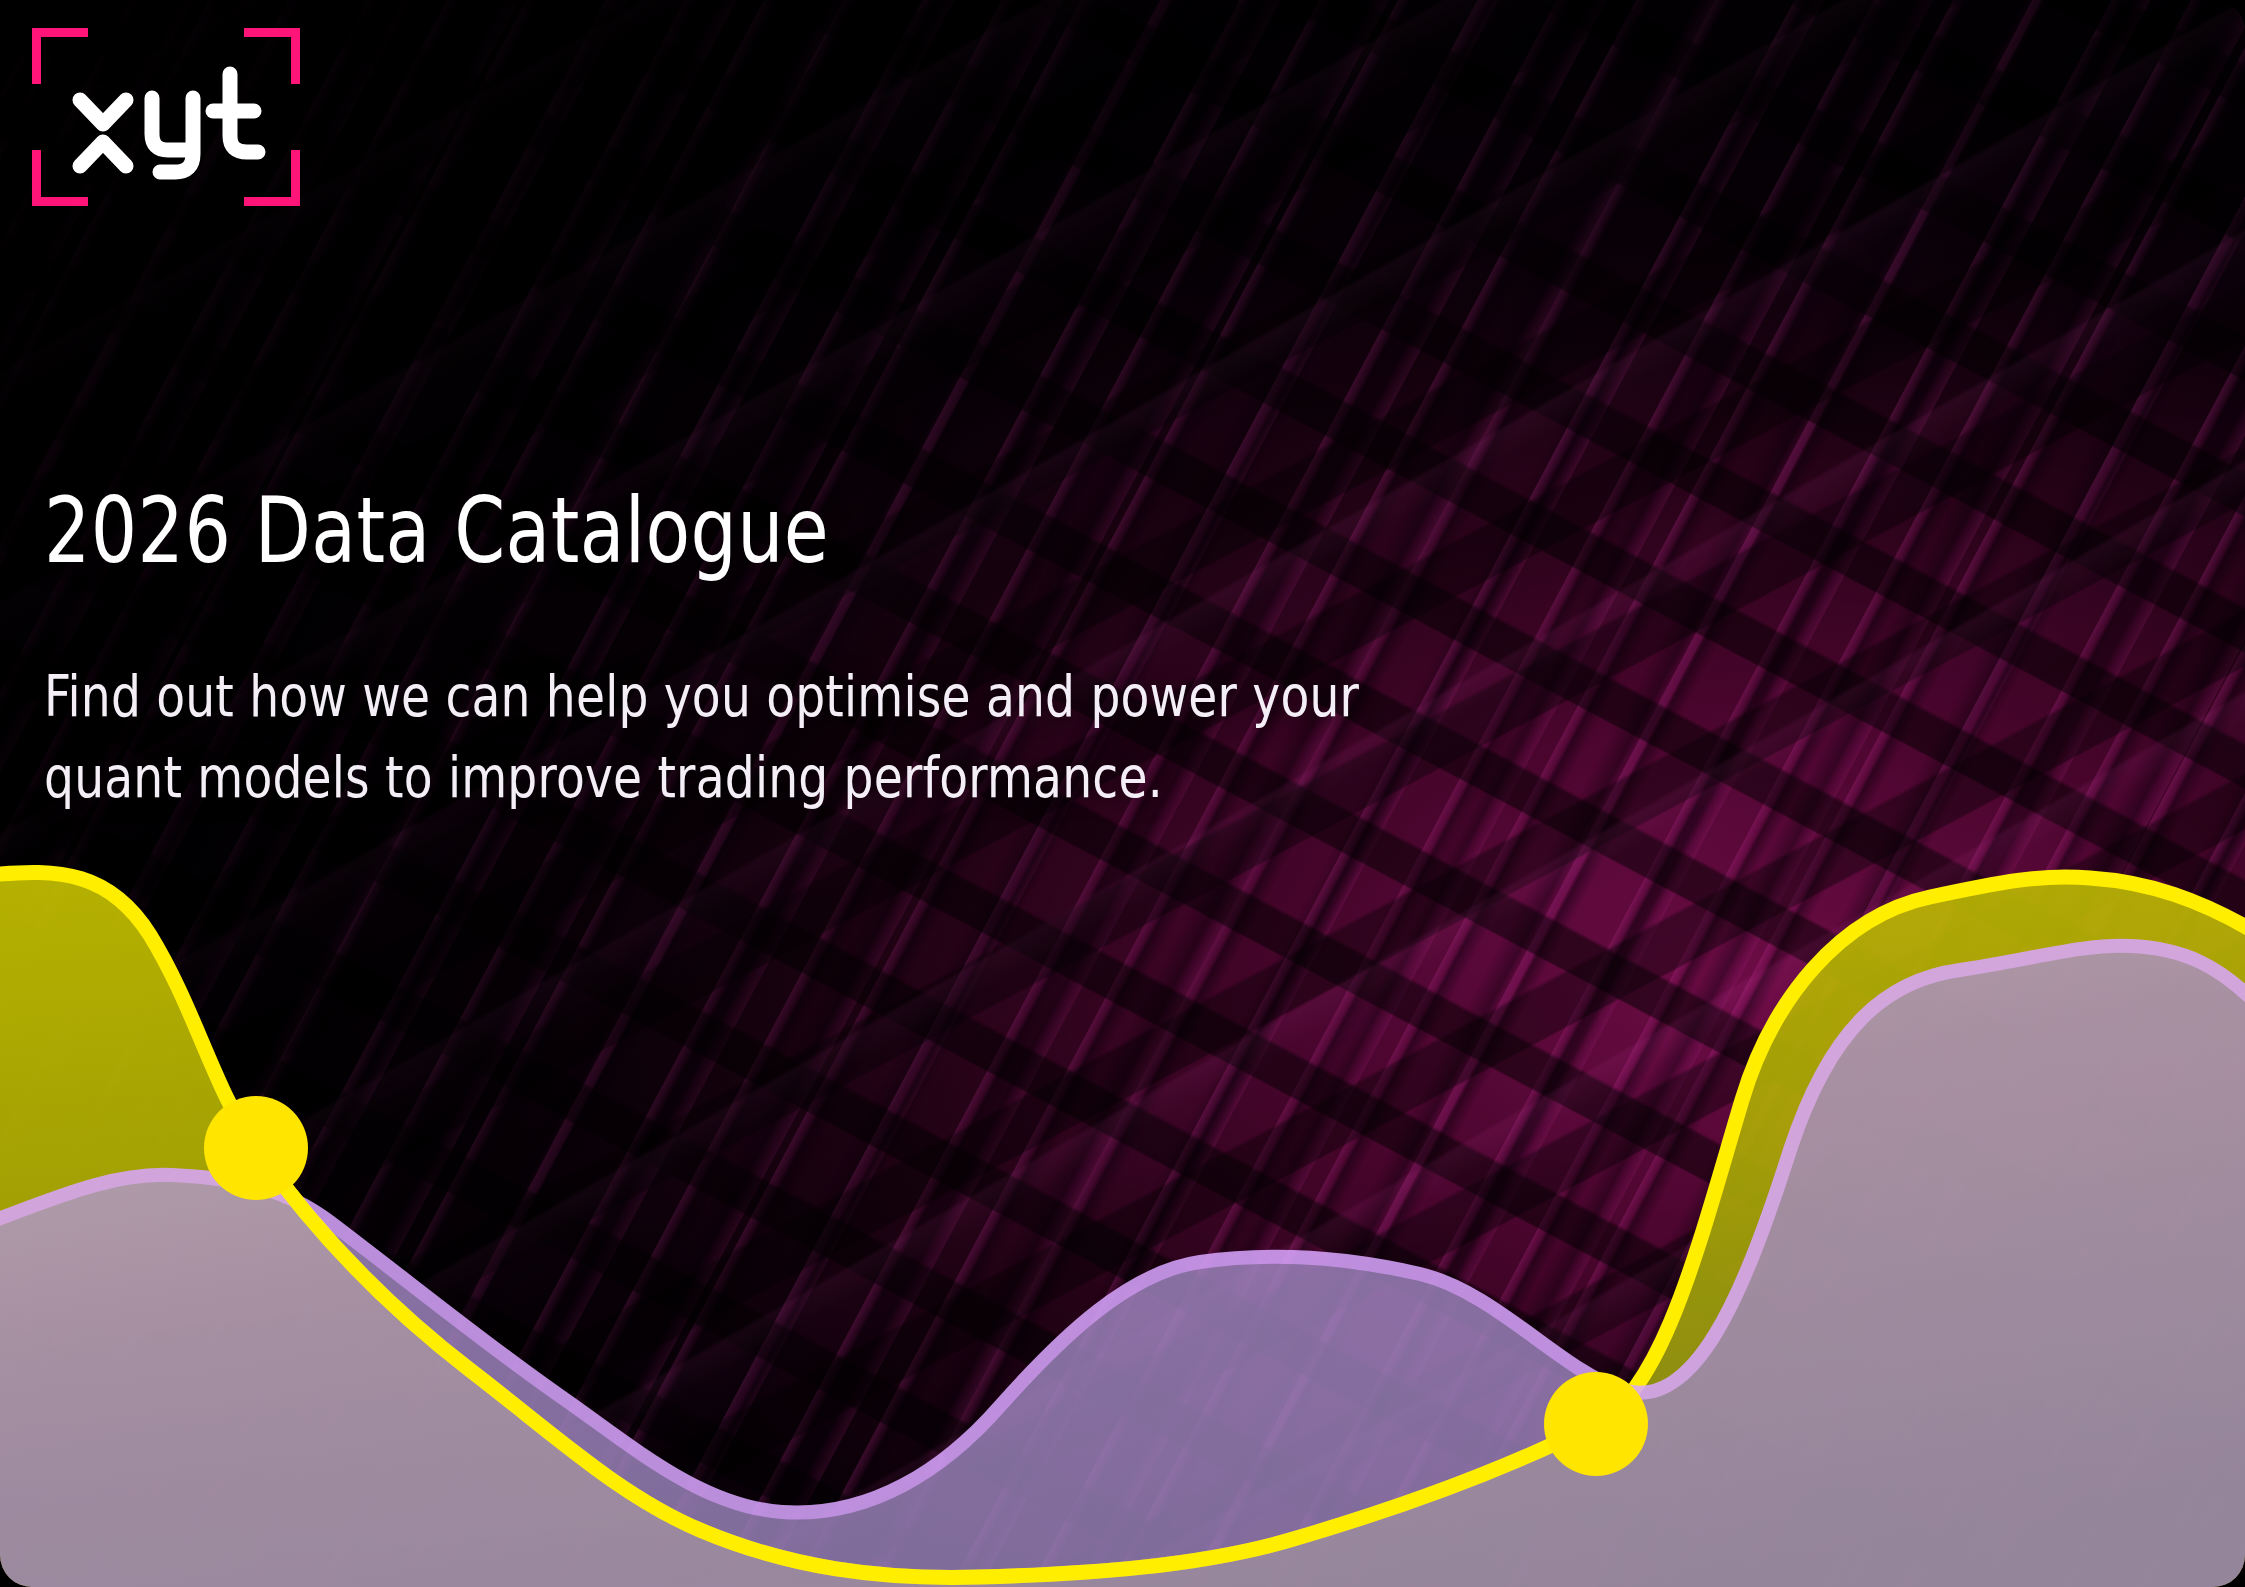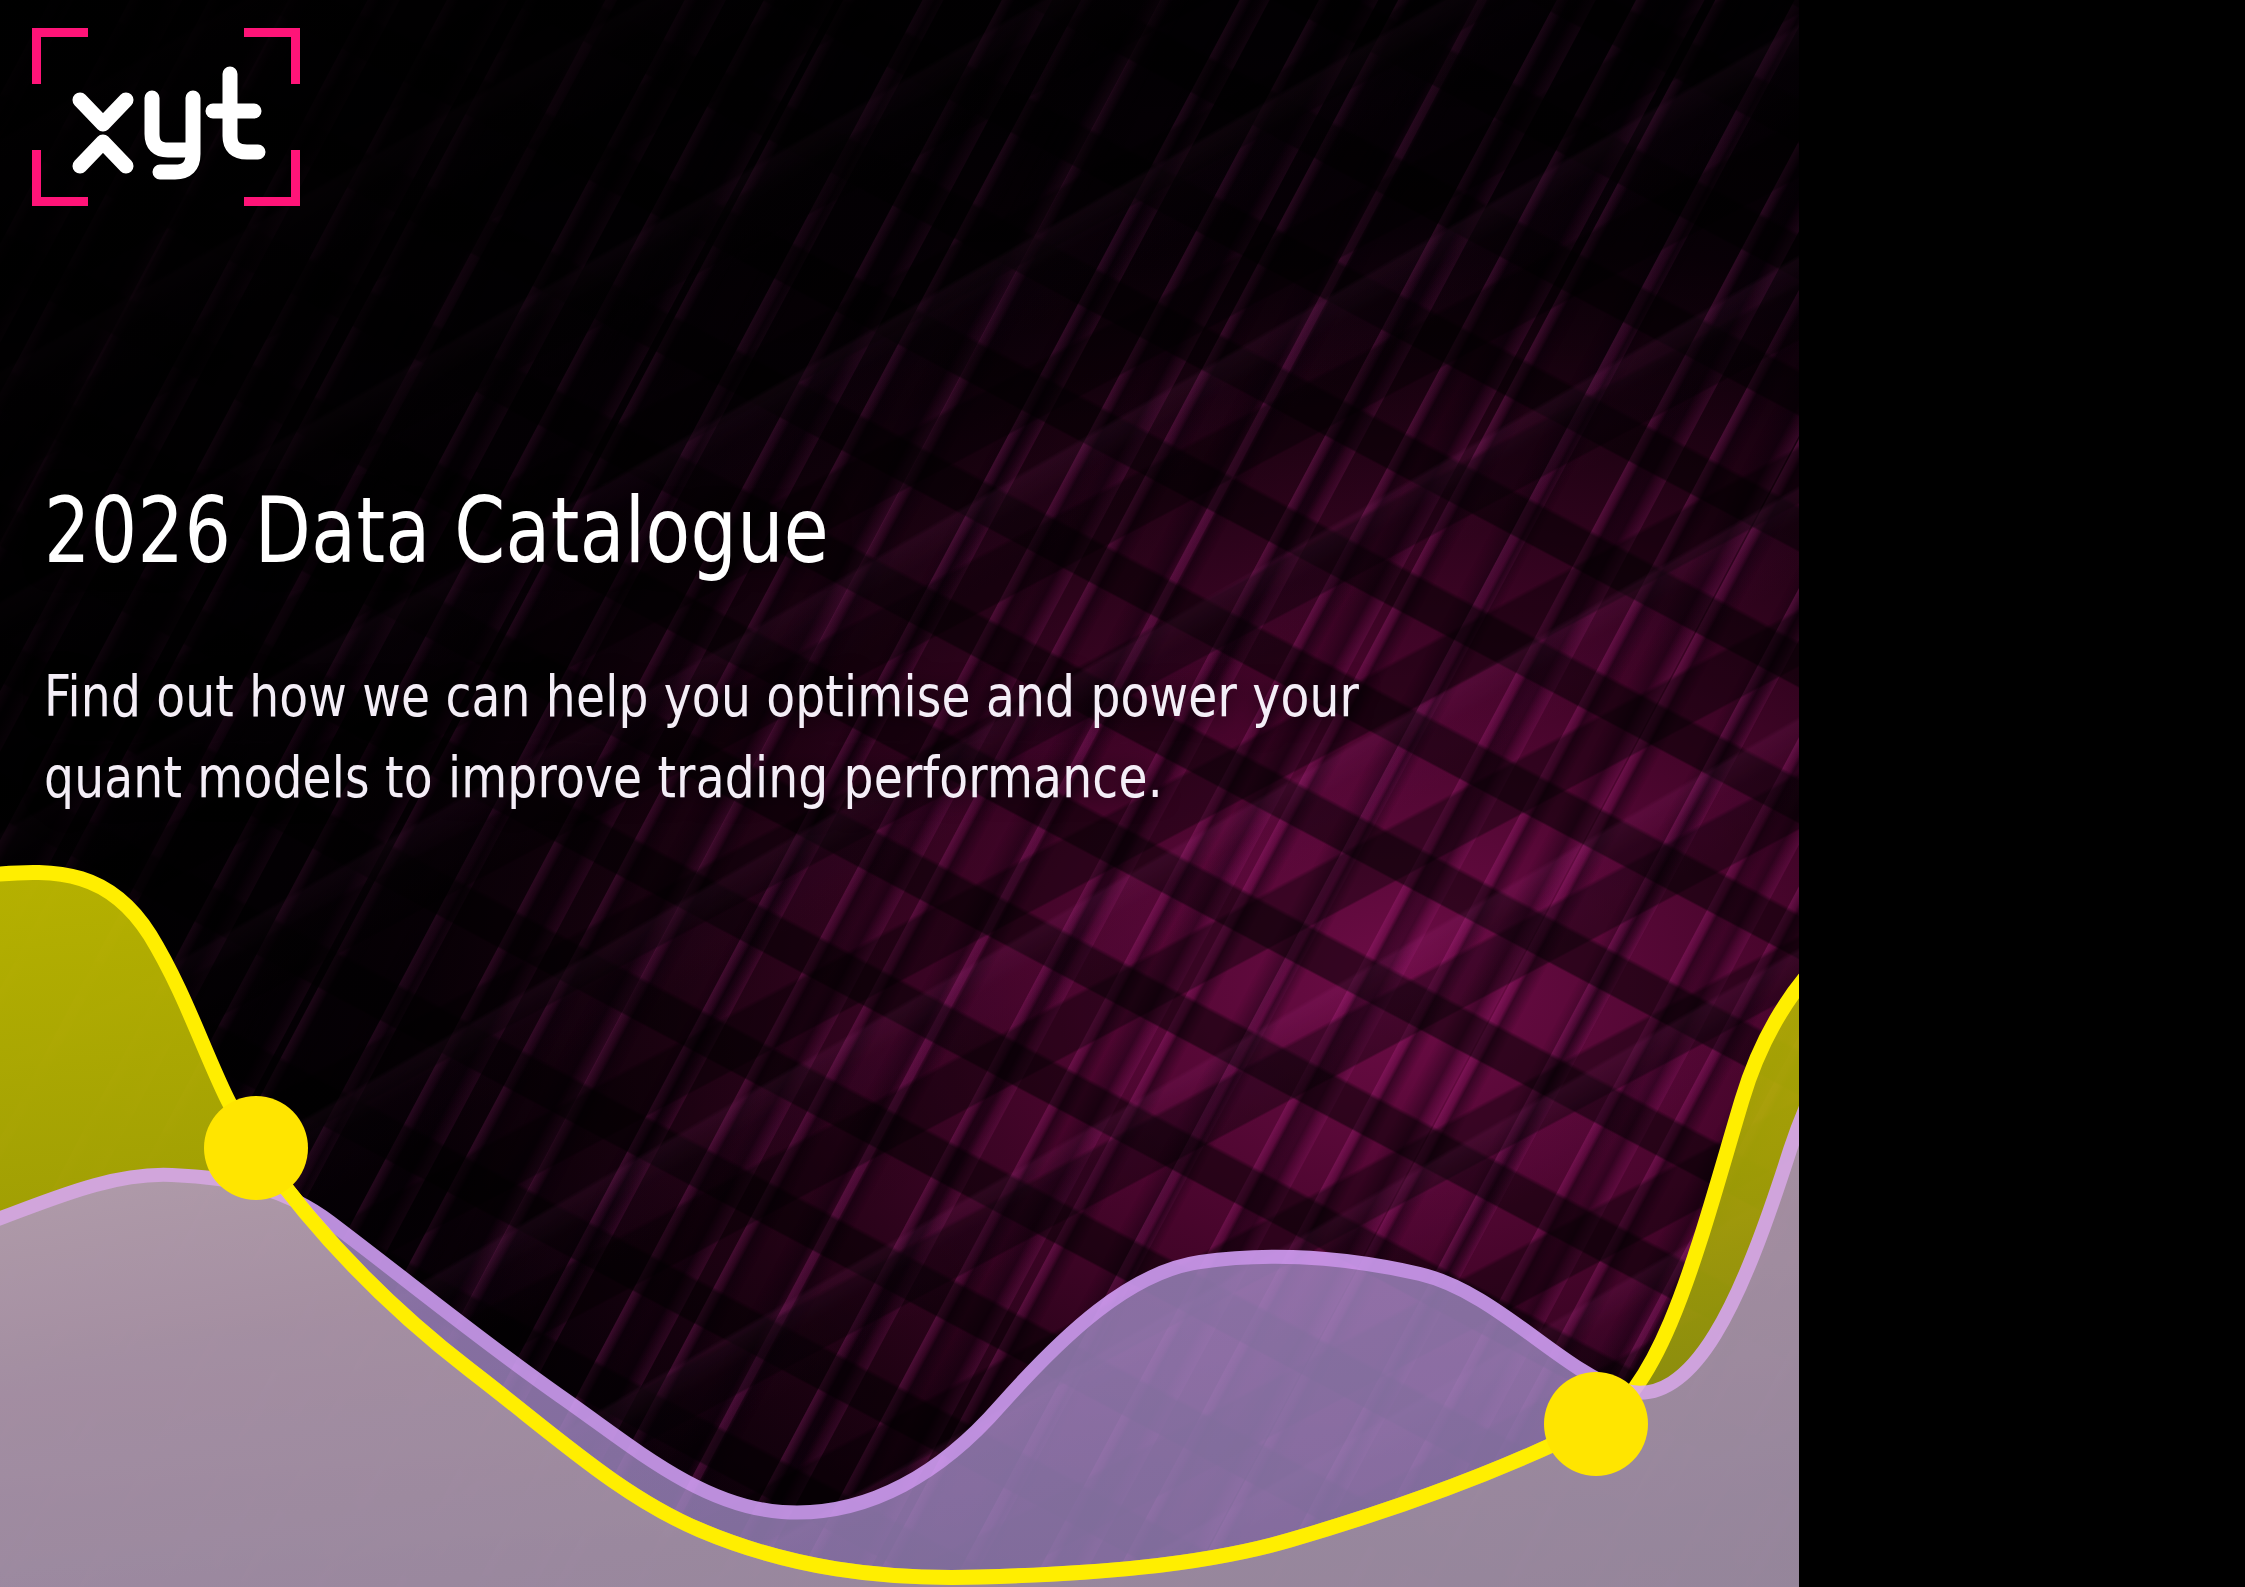--- a/index.html
+++ b/index.html
@@ -1,21 +1,22 @@
 <!DOCTYPE html>
 <html><head>
 <meta charset="utf-8">
 <style>
   html,body{margin:0;padding:0;background:#000;}
   #page{
     position:relative;
-    width:1799px;height:1587px;
+    width:2245px;height:1587px;
     overflow:hidden;
     background:#060008;
     font-family:"Liberation Sans", sans-serif;
+    border-radius:32px;
   }
 
   
   .bg-layer{position:absolute;inset:0;}
 
   #bg-base{
     background:
       radial-gradient(ellipse 70% 60% at 78% 62%, #6d0c46 0%, #48052c 30%, #210214 58%, #0a0008 80%, #040005 100%),
       radial-gradient(ellipse 60% 55% at 20% 20%, #14000f 0%, #060005 70%),
       #040004;

